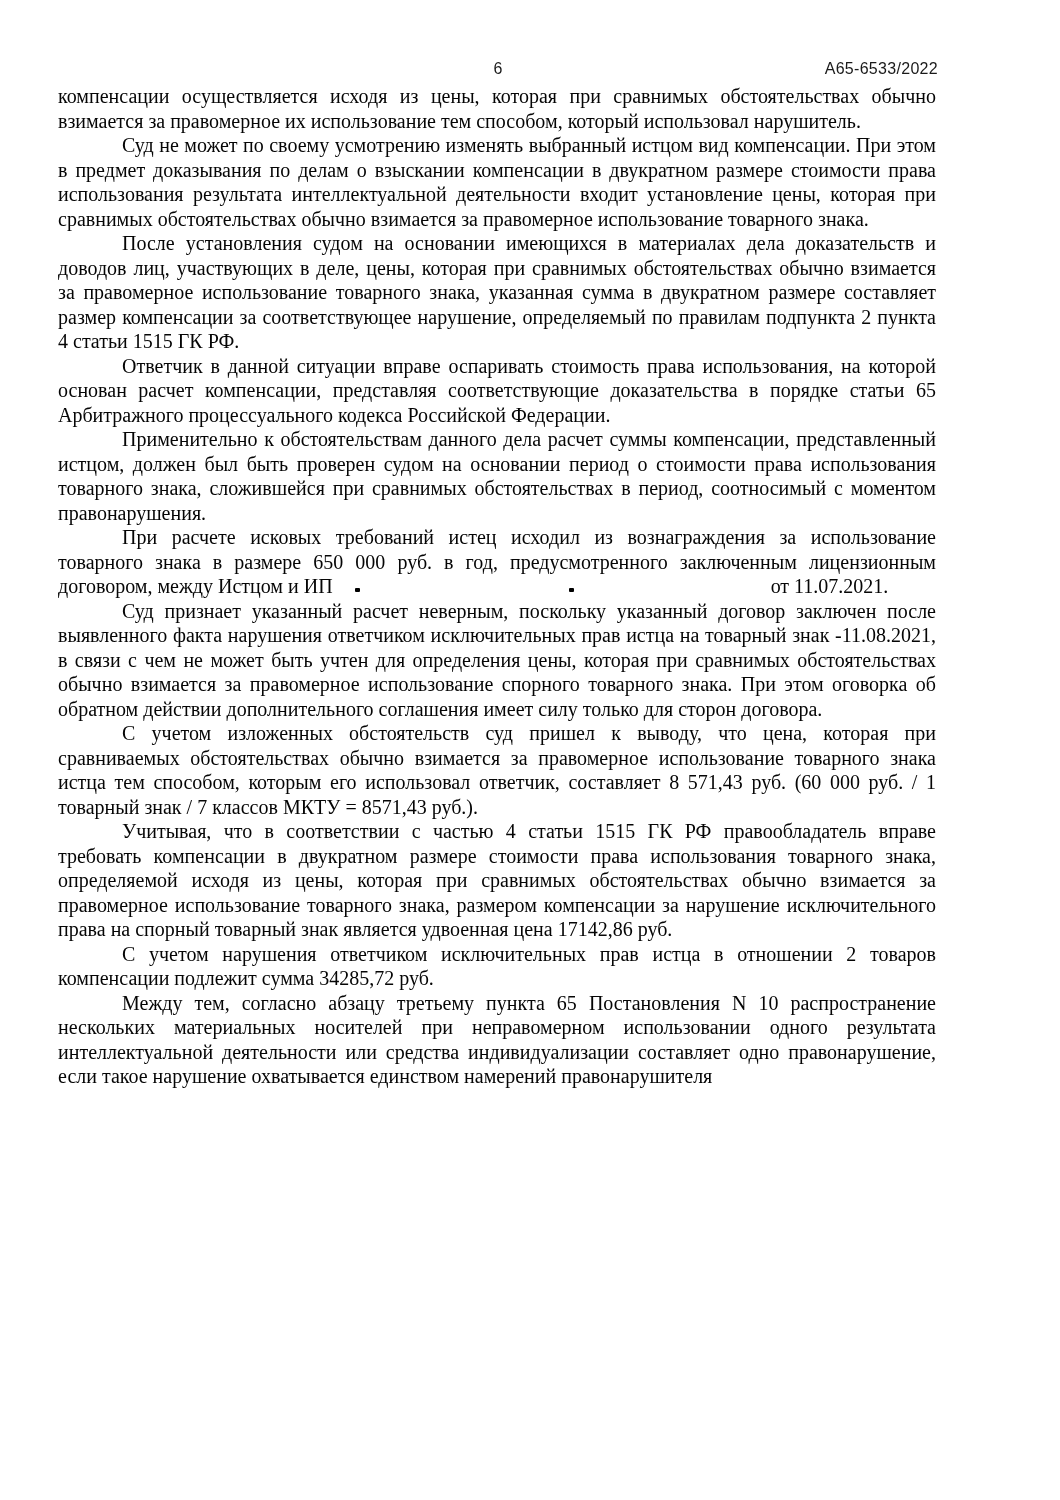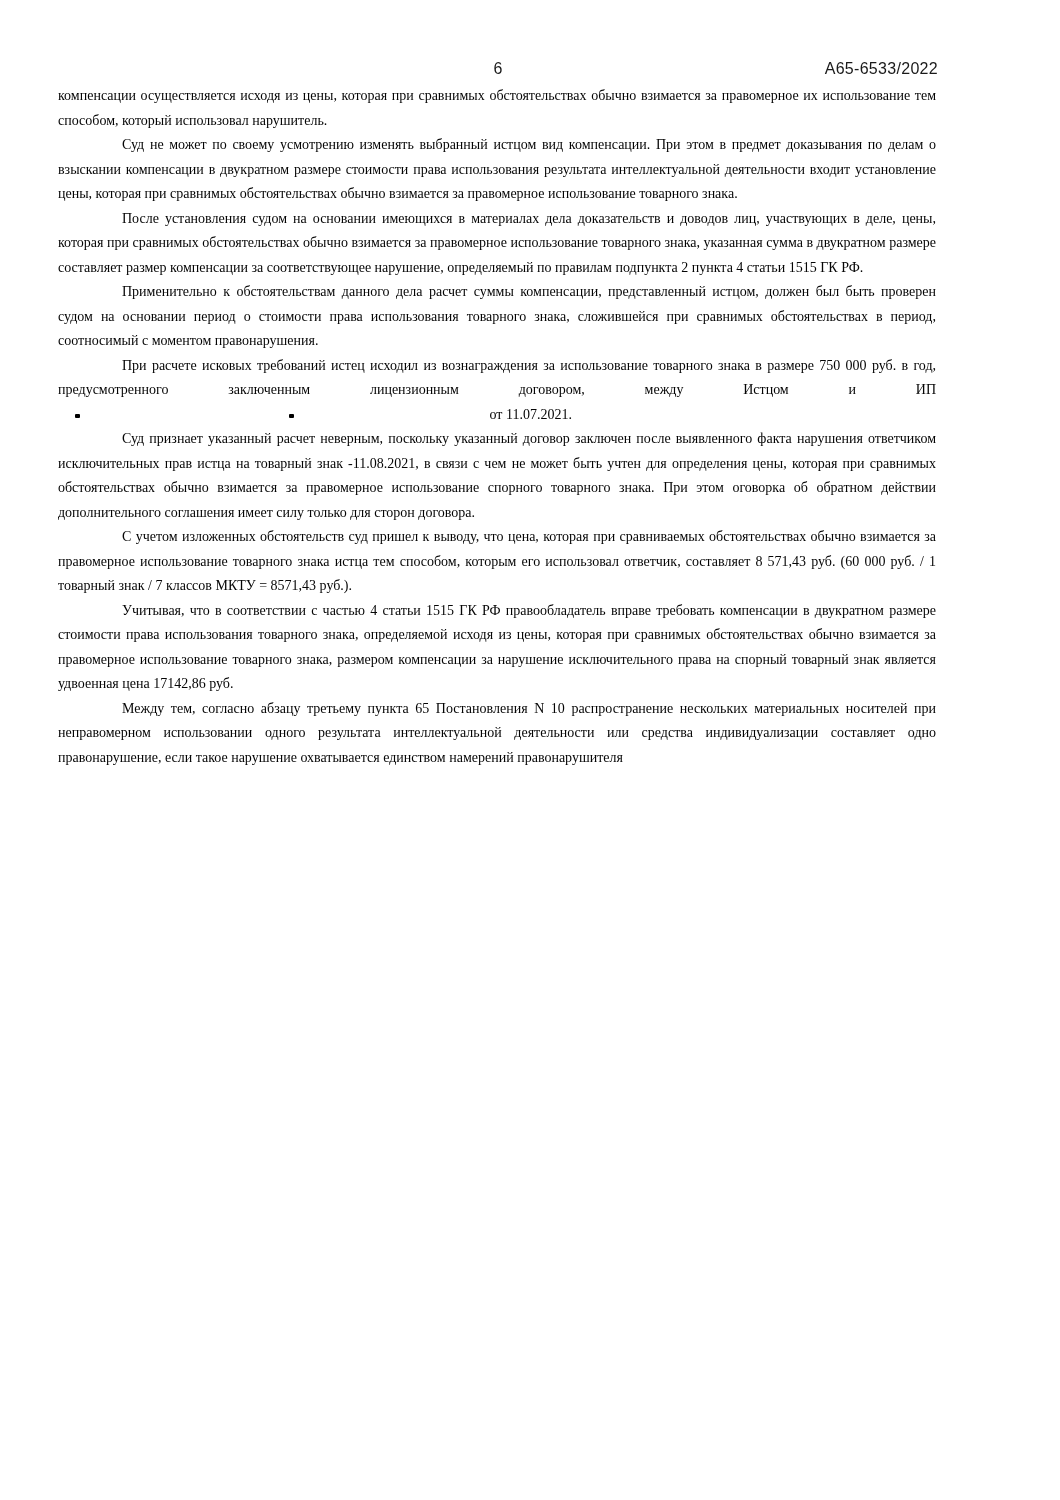--- a/index.html
+++ b/index.html
@@ -36,21 +36,21 @@
     right: 0;
     top: 0;
     letter-spacing: 0.3px;
   }
   .doc-body {
     position: absolute;
     top: 84px;
     left: 58px;
     width: 878px;
     font-family: "Liberation Serif", "DejaVu Serif", serif;
-    font-size: 14px;
+    font-size: 20px;
     line-height: 24.5px;
     text-align: justify;
     color: #050505;
   }
   .doc-body p {
     margin: 0;
     padding: 0;
     text-indent: 64px;
   }
   .doc-body p.no-indent {
@@ -81,21 +81,23 @@
 
   <div class="page-header">
     <span class="page-number">6</span>
     <span class="case-number">А65-6533/2022</span>
   </div>
 
   <div class="doc-body" id="doc-body">
       <p class="no-indent">компенсации осуществляется исходя из цены, которая при сравнимых обстоятельствах обычно взимается за правомерное их использование тем способом, который использовал нарушитель.</p>
       <p>Суд не может по своему усмотрению изменять выбранный истцом вид компенсации. При этом в предмет доказывания по делам о взыскании компенсации в двукратном размере стоимости права использования результата интеллектуальной деятельности входит установление цены, которая при сравнимых обстоятельствах обычно взимается за правомерное использование товарного знака.</p>
       <p>После установления судом на основании имеющихся в материалах дела доказательств и доводов лиц, участвующих в деле, цены, которая при сравнимых обстоятельствах обычно взимается за правомерное использование товарного знака, указанная сумма в двукратном размере составляет размер компенсации за соответствующее нарушение, определяемый по правилам подпункта 2 пункта 4 статьи 1515 ГК РФ.</p>
+      <p>Ответчик в данной ситуации вправе оспаривать стоимость права использования, на которой основан расчет компенсации, представляя соответствующие доказательства в порядке статьи 65 Арбитражного процессуального кодекса Российской Федерации.</p>
       <p>Применительно к обстоятельствам данного дела расчет суммы компенсации, представленный истцом, должен был быть проверен судом на основании период о стоимости права использования товарного знака, сложившейся при сравнимых обстоятельствах в период, соотносимый с моментом правонарушения.</p>
-      <p><span>При расчете исковых требований истец исходил из вознаграждения за использование товарного знака в размере 750 000 руб. в год, предусмотренного заключенным лицензионным договором, между Истцом и ИП</span> <span class="redaction-gap"><span class="dot dot1"></span><span class="dot dot2"></span></span> <span>от 11.07.2021.</span></p>
+      <p><span>При расчете исковых требований истец исходил из вознаграждения за использование товарного знака в размере 650 000 руб. в год, предусмотренного заключенным лицензионным договором, между Истцом и ИП</span> <span class="redaction-gap"><span class="dot dot1"></span><span class="dot dot2"></span></span> <span>от 11.07.2021.</span></p>
       <p>Суд признает указанный расчет неверным, поскольку указанный договор заключен после выявленного факта нарушения ответчиком исключительных прав истца на товарный знак -11.08.2021, в связи с чем не может быть учтен для определения цены, которая при сравнимых обстоятельствах обычно взимается за правомерное использование спорного товарного знака. При этом оговорка об обратном действии дополнительного соглашения имеет силу только для сторон договора.</p>
       <p>С учетом изложенных обстоятельств суд пришел к выводу, что цена, которая при сравниваемых обстоятельствах обычно взимается за правомерное использование товарного знака истца тем способом, которым его использовал ответчик, составляет 8 571,43 руб. (60 000 руб. / 1 товарный знак / 7 классов МКТУ = 8571,43 руб.).</p>
       <p>Учитывая, что в соответствии с частью 4 статьи 1515 ГК РФ правообладатель вправе требовать компенсации в двукратном размере стоимости права использования товарного знака, определяемой исходя из цены, которая при сравнимых обстоятельствах обычно взимается за правомерное использование товарного знака, размером компенсации за нарушение исключительного права на спорный товарный знак является удвоенная цена 17142,86 руб.</p>
+      <p>С учетом нарушения ответчиком исключительных прав истца в отношении 2 товаров компенсации подлежит сумма 34285,72 руб.</p>
       <p>Между тем, согласно абзацу третьему пункта 65 Постановления N 10 распространение нескольких материальных носителей при неправомерном использовании одного результата интеллектуальной деятельности или средства индивидуализации составляет одно правонарушение, если такое нарушение охватывается единством намерений правонарушителя</p>
     </div>
 
 </div>
 
 </body></html>

